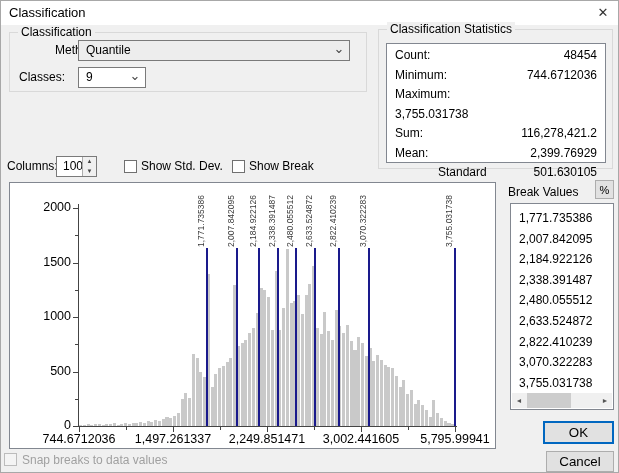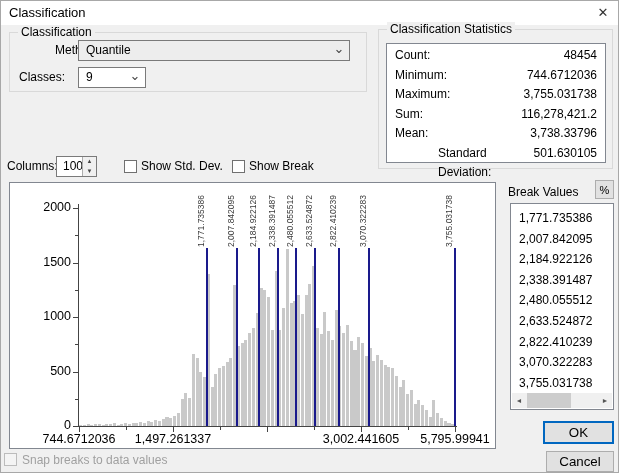--- a/index.html
+++ b/index.html
@@ -94,31 +94,31 @@
   </div>
   <div class="sunken" style="left:385px; top:42px; width:220px; height:120px; padding-top:2px;" id="stats-panel">
       <div class="statrow" style="position: relative;">
         <div class="">Count:</div>
         <div class="">48454</div>
       </div>
       <div class="statrow" style="position: relative;">
         <div class="">Minimum:</div>
         <div class="">744.6712036</div>
       </div>
-      <div class="statrow" style="position: relative;">
+      <div class="statrow" style="position: relative; flex-direction: column;">
         <div class="">Maximum:</div>
         <div class="">3,755.031738</div>
       </div>
       <div class="statrow" style="position: relative;">
         <div class="">Sum:</div>
         <div class="">116,278,421.2</div>
       </div>
       <div class="statrow" style="position: relative;">
         <div class="">Mean:</div>
-        <div class="">3,738.33796</div>
+        <div class="">2,399.76929</div>
       </div>
       <div class="statrow" style="position: relative; margin-left: 43px;">
         <div class="">Standard Deviation:</div>
         <div class="">501.630105</div>
       </div>
     </div>
 
   <div class="sunken" style="left:8px; top:181px; width:487px; height:267px;" id="chart">
       <div class="axis" style="left: 68px; top: 21px; width: 1px; height: 222px;"></div>
       <div class="axis" style="left: 68px; top: 243px; width: 379px; height: 1px;"></div>
@@ -136,20 +136,21 @@
       <div class="ytick" style="left: 65px; top: 161.25px; width: 4px; height: 1px;"></div>
       <div class="ytick" style="left: 65px; top: 106.75px; width: 4px; height: 1px;"></div>
       <div class="ytick" style="left: 65px; top: 52.25px; width: 4px; height: 1px;"></div>
       <div class="xtick" style="left: 69px; top: 243px; width: 1px; height: 6px;"></div>
       <div class="xlab" style="left: 24px; top: 249px;">744.6712036</div>
       <div class="xtick" style="left: 116px; top: 243px; width: 1px; height: 4px;"></div>
       <div class="xtick" style="left: 163px; top: 243px; width: 1px; height: 6px;"></div>
       <div class="xlab" style="left: 118px; top: 249px;">1,497.261337</div>
       <div class="xtick" style="left: 210px; top: 243px; width: 1px; height: 4px;"></div>
       <div class="xtick" style="left: 257px; top: 243px; width: 1px; height: 6px;"></div>
+      <div class="xlab" style="left: 212px; top: 249px;">2,249.851471</div>
       <div class="xtick" style="left: 304px; top: 243px; width: 1px; height: 4px;"></div>
       <div class="xtick" style="left: 351px; top: 243px; width: 1px; height: 6px;"></div>
       <div class="xlab" style="left: 306px; top: 249px;">3,002.441605</div>
       <div class="xtick" style="left: 398px; top: 243px; width: 1px; height: 4px;"></div>
       <div class="xtick" style="left: 445px; top: 243px; width: 1px; height: 6px;"></div>
       <div class="xlab" style="left: 400px; top: 249px;">5,795.99941</div>
       <div class="bar" style="left: 69px; top: 242px; width: 3.06px; height: 1px; background: rgb(201, 201, 201);"></div>
       <div class="bar" style="left: 72.76px; top: 242px; width: 3.06px; height: 1px; background: rgb(201, 201, 201);"></div>
       <div class="bar" style="left: 76.52px; top: 241px; width: 3.06px; height: 2px; background: rgb(201, 201, 201);"></div>
       <div class="bar" style="left: 80.28px; top: 242px; width: 3.06px; height: 1px; background: rgb(201, 201, 201);"></div>

